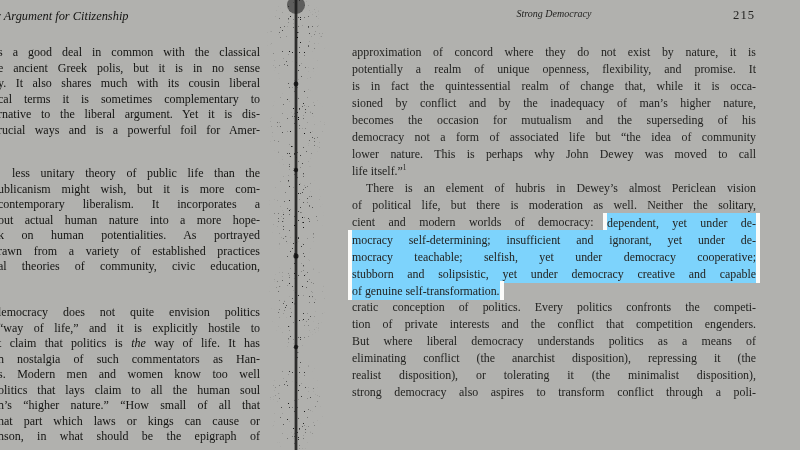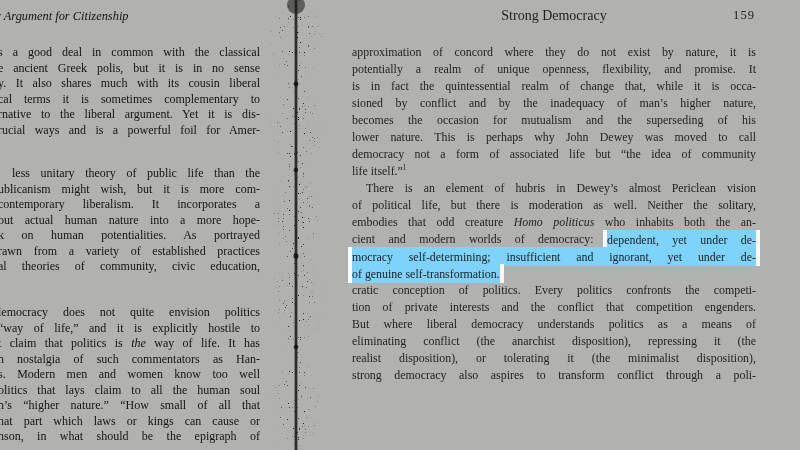--- a/index.html
+++ b/index.html
@@ -14,21 +14,21 @@
   .lpara{position:absolute;left:0;width:262px;}
   #lp0{top:45px}
   #lp1{top:166px}
   #lp2{top:305px}
   .lline{
     font-size:12px;line-height:15.5px;
     text-align:justify;text-align-last:justify;
   }
   
   .rightpage{position:absolute;left:352px;top:0;width:404px;color:#232321;}
-  .rheader{position:absolute;top:8px;left:0;width:100%;text-align:center;font-size:14px;}
+  .rheader{position:absolute;top:8px;left:0;width:100%;text-align:center;font-style:italic;font-size:10px;}
   .pagenum{position:absolute;top:8px;right:1px;font-size:12.6px;font-style:normal;letter-spacing:1px;}
   .rflow{position:absolute;top:44px;left:0;width:404px;}
   .rline{
     font-size:11.9px;line-height:17px;
     text-align:justify;text-align-last:justify;
   }
   .nojust{text-align-last:left;}
   .indent{text-indent:14px;}
   .it{font-style:italic;}
   sup{font-size:0.62em;line-height:0;}
@@ -103,38 +103,39 @@
   <rect x="32.6" y="0" width="2.8" height="450" fill="#161616" opacity="0.85" filter="url(#soft)"></rect>
   <ellipse cx="34" cy="5" rx="9" ry="9" fill="#1a1a1a" opacity="0.55" filter="url(#soft)"></ellipse>
   <circle cx="34" cy="84" r="2.4" fill="#101010" opacity="0.8" filter="url(#soft)"></circle>
   <circle cx="34" cy="170" r="2.2" fill="#101010" opacity="0.8" filter="url(#soft)"></circle>
   <circle cx="34" cy="256" r="2.6" fill="#101010" opacity="0.8" filter="url(#soft)"></circle>
   <circle cx="34" cy="347" r="2.2" fill="#101010" opacity="0.8" filter="url(#soft)"></circle>
 </svg>
 
 <div class="rightpage">
   <div class="rheader">Strong Democracy</div>
-  <div class="pagenum">159</div>
+  <div class="pagenum">215</div>
   <div class="rflow">
     <div id="rp0">
         <div class="rline"><span>approximation of concord where they do not exist by nature, it is</span></div>
         <div class="rline"><span>potentially a realm of unique openness, flexibility, and promise. It</span></div>
         <div class="rline"><span>is in fact the quintessential realm of change that, while it is occa-</span></div>
         <div class="rline"><span>sioned by conflict and by the inadequacy of man’s higher nature,</span></div>
         <div class="rline"><span>becomes the occasion for mutualism and the superseding of his</span></div>
+        <div class="rline"><span>democracy not a form of associated life but “the idea of community</span></div>
         <div class="rline"><span>lower nature. This is perhaps why John Dewey was moved to call</span></div>
-        <div class="rline"><span>democracy not a form of associated life but “the idea of community</span></div>
         <div class="rline nojust"><span>life itself.”</span><sup>1</sup></div>
       </div>
     <div id="rp1">
         <div class="rline indent"><span>There is an element of hubris in Dewey’s almost Periclean vision</span></div>
         <div class="rline"><span>of political life, but there is moderation as well. Neither the solitary,</span></div>
-        <div class="rline"><span>embodies that odd creature </span><span class="it">Homo politicus</span><span> who inhabits both the an-</span></div>
         <div class="rline"><span>cient and modern worlds of democracy: </span><span class="hl">dependent, yet under de-</span></div>
         <div class="rline"><span class="hl">mocracy self-determining; insufficient and ignorant, yet under de-</span></div>
+        <div class="rline"><span class="hl">mocracy teachable; selfish, yet under democracy cooperative;</span></div>
+        <div class="rline"><span class="hl">stubborn and solipsistic, yet under democracy creative and capable</span></div>
         <div class="rline nojust"><span class="hl">of genuine self-transformation.</span></div>
       </div>
     <div id="rp2">
         <div class="rline"><span>cratic conception of politics. Every politics confronts the competi-</span></div>
         <div class="rline"><span>tion of private interests and the conflict that competition engenders.</span></div>
         <div class="rline"><span>But where liberal democracy understands politics as a means of</span></div>
         <div class="rline"><span>eliminating conflict (the anarchist disposition), repressing it (the</span></div>
         <div class="rline"><span>realist disposition), or tolerating it (the minimalist disposition),</span></div>
         <div class="rline"><span>strong democracy also aspires to transform conflict through a poli-</span></div>
       </div>

